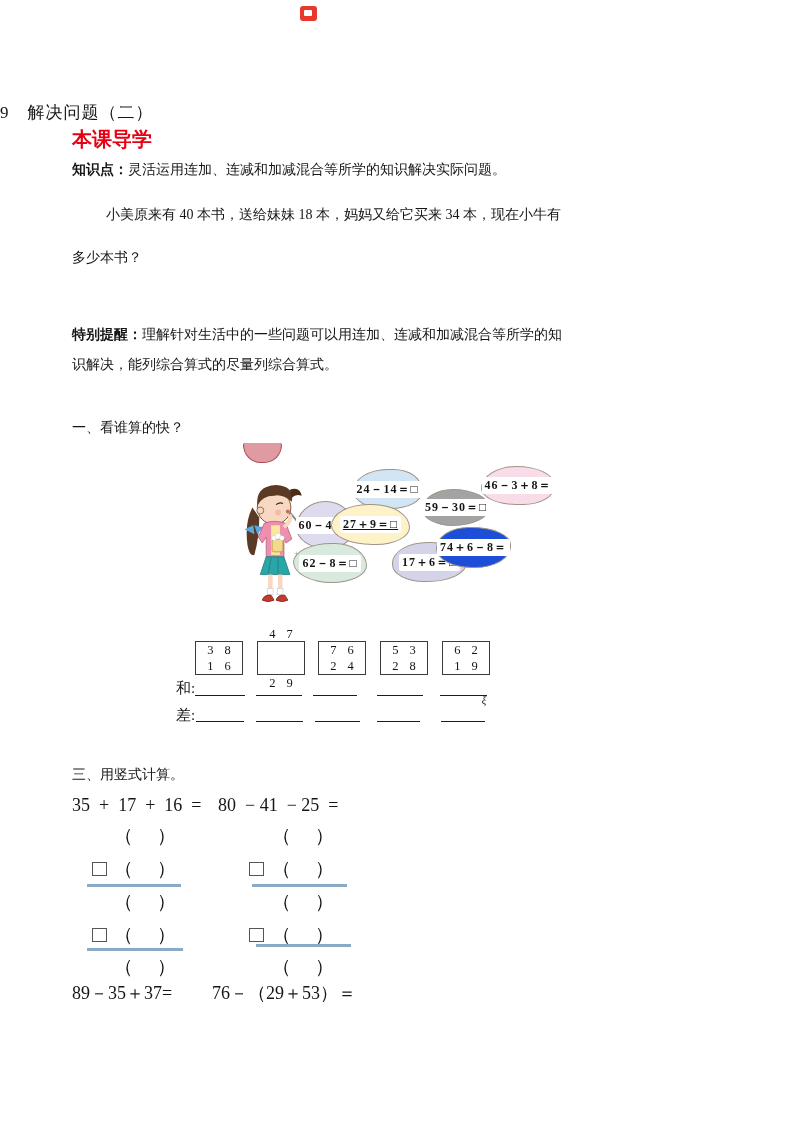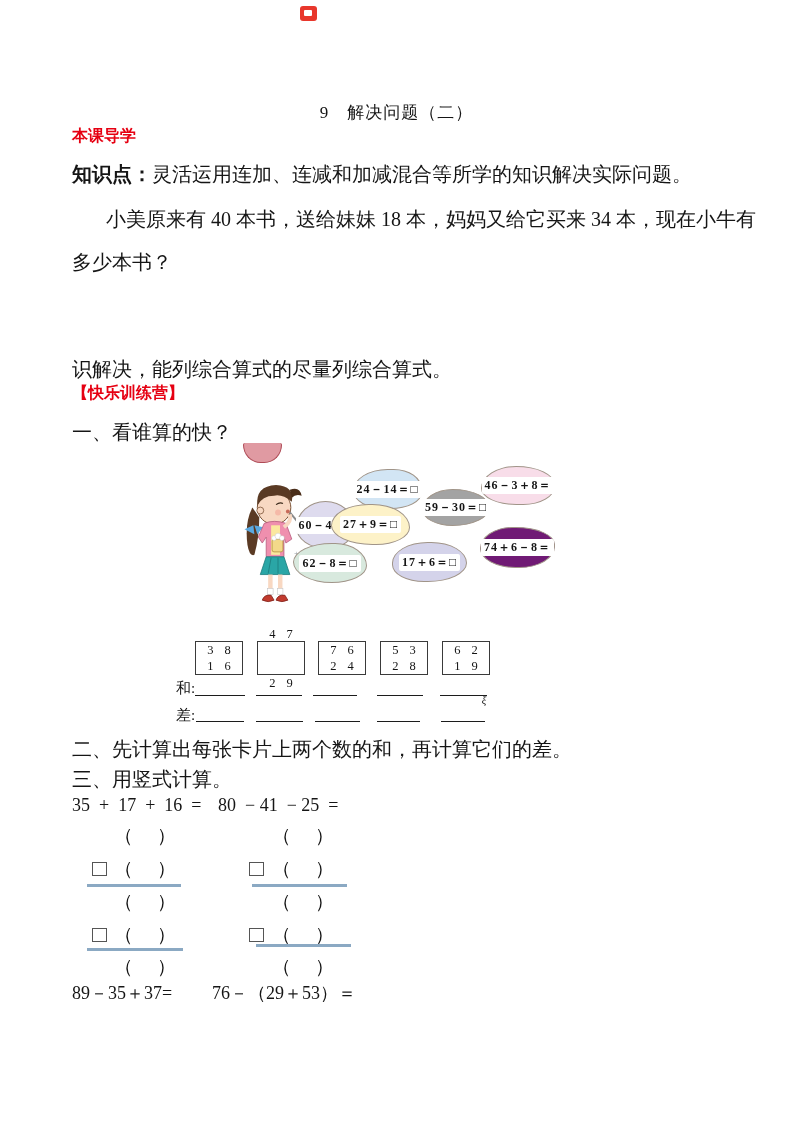--- a/index.html
+++ b/index.html
@@ -1,23 +1,23 @@
 <!DOCTYPE html>
 <html style="--accent: #e60012; --blueline: #8ba9c3;"><head>
 <meta charset="utf-8">
 <style>
   html,body{margin:0;padding:0;background:#ffffff;}
   #page{position:relative;width:793px;height:1122px;background:#ffffff;overflow:hidden;
         font-family:"Liberation Serif","DejaVu Serif",serif;color:#151515;}
   .abs{position:absolute;white-space:pre;}
-  .t17{font-size:20px;}
+  .t17{font-size:14px;}
   .t18{font-size:18px;}
   .bold{font-weight:bold;}
-  .red{color:var(--accent,#e60012);font-weight:bold;font-size:16px;}
-  .title{left:0;right:0;text-align:center;font-size:17px;letter-spacing:1px;}
+  .red{color:var(--accent,#e60012);font-weight:bold;font-size:20px;}
+  .title{left:0;right:0;font-size:17px;letter-spacing:1px;}
   .bubble{position:absolute;border:1px solid #a09488;display:flex;align-items:center;justify-content:center;}
   .bubble .expr{background:#ffffff;padding:0 3px;font-weight:bold;font-size:12px;letter-spacing:1px;
                 white-space:nowrap;border-radius:2px;}
   .card{position:absolute;width:48px;height:34px;border:1.5px solid #3a3a3a;display:flex;flex-direction:column;
         align-items:center;justify-content:center;font-size:12.5px;line-height:16px;letter-spacing:4px;
         padding-left:4px;box-sizing:border-box;}
   .blank{position:absolute;border-bottom:1.8px solid #1c1c1c;height:0;}
   .blue-line{position:absolute;height:3px;background:var(--blueline,#8ba9c3);}
   .sq{position:absolute;width:15px;height:14px;border:1.6px solid #555;background:#fff;box-sizing:border-box;}
   .paren-row{position:absolute;width:62px;display:flex;justify-content:space-between;font-size:19px;line-height:20px;}
@@ -37,23 +37,23 @@
   <div class="corner-icon"></div>
 
   <div class="abs title" style="top:101px">9　解决问题（二）</div>
   <div class="abs red" style="left:72px;top:126px">本课导学</div>
 
   <div class="abs t17" style="left:72px;top:161px"><span class="bold">知识点：</span><span>灵活运用连加、连减和加减混合等所学的知识解决实际问题。</span></div>
 
   <div class="abs t17" style="left:106px;top:206px">小美原来有 40 本书，送给妹妹 18 本，妈妈又给它买来 34 本，现在小牛有</div>
   <div class="abs t17" style="left:72px;top:249px">多少本书？</div>
 
+  <div class="abs t17" style="left:72px;top:326px"><span class="bold">特别提醒：</span><span>理解针对生活中的一些问题可以用连加、连减和加减混合等所学的知</span></div>
   <div class="abs t17" style="left:72px;top:356px">识解决，能列综合算式的尽量列综合算式。</div>
 
-  <div class="abs red" style="left:72px;top:383px">【快乐训练营】</div>
   <div class="abs t17" style="left:72px;top:419px">一、看谁算的快？</div>
 
   <div class="red-balloon"></div>
 
   <div class="abs" style="left:222px;top:460px;width:82px;height:133px">
     <svg width="82" height="133" viewBox="0 0 82 135">
       <path d="M14 30 Q6 45 9 68 Q11 80 16 78 Q21 60 21 40 Z" fill="#5a3a24"></path>
       <path d="M6 52 l9 -4 l1 9 z" fill="#5aa8e0"></path>
       <path d="M16 48 l9 2 l-6 7 z" fill="#5aa8e0"></path>
       <circle cx="36" cy="30" r="17" fill="#f8d8c2" stroke="#7a5236" stroke-width="1"></circle>
@@ -88,36 +88,36 @@
   <div class="spark" style="left:326px;top:518px">+</div>
   <div class="spark" style="left:294px;top:548px">+</div>
 
   <div id="bubble-layer">
       <div class="bubble" style="left: 296px; top: 501px; width: 57px; height: 46px; background: rgb(222, 219, 238); border-radius: 50% 50% 48% 52% / 55% 55% 45% 45%;">
         <span class="expr">60－40＝</span>
       </div>
       <div class="bubble" style="left: 353px; top: 469px; width: 67px; height: 38px; background: rgb(210, 229, 244); border-radius: 55% 45% 50% 50% / 60% 55% 45% 50%;">
         <span class="expr">24－14＝□</span>
       </div>
-      <div class="bubble" style="left: 331px; top: 504px; width: 77px; height: 39px; background: rgb(253, 242, 200); border-radius: 50% 50% 45% 55% / 55% 60% 45% 50%;">
+      <div class="bubble" style="left: 331px; top: 504px; width: 77px; height: 39px; background: rgb(253, 242, 200); border-radius: 50% 50% 45% 55% / 55% 60% 45% 50%; text-decoration: underline;">
         <span class="expr">27＋9＝□</span>
       </div>
       <div class="bubble" style="left: 422px; top: 489px; width: 66px; height: 35px; background: #a3a3a3; border-radius: 45% 55% 55% 45% / 55% 50% 50% 45%;">
         <span class="expr">59－30＝□</span>
       </div>
       <div class="bubble" style="left: 481px; top: 466px; width: 72px; height: 37px; background: rgb(248, 221, 233); border-radius: 50% 55% 45% 50% / 60% 50% 50% 45%;">
         <span class="expr">46－3＋8＝</span>
       </div>
       <div class="bubble" style="left: 293px; top: 543px; width: 72px; height: 38px; background: rgb(216, 233, 222); border-radius: 55% 45% 50% 55% / 50% 60% 45% 55%; text-align: center;">
         <span class="expr">62－8＝□</span>
       </div>
       <div class="bubble" style="left: 392px; top: 542px; width: 73px; height: 38px; background: rgb(212, 211, 234); border-radius: 50% 50% 55% 45% / 55% 55% 50% 45%;">
         <span class="expr">17＋6＝□</span>
       </div>
-      <div class="bubble" style="left: 480px; top: 527px; width: 73px; height: 39px; background: #701a75; border-radius: 45% 55% 50% 50% / 55% 45% 55% 50%;">
+      <div class="bubble" style="left: 436px; top: 527px; width: 73px; height: 39px; background: #1d4ed8; border-radius: 45% 55% 50% 50% / 55% 45% 55% 50%;">
         <span class="expr">74＋6－8＝</span>
       </div>
     </div>
 
   <div id="cards-layer">
       <div class="card" style="left: 195px; top: 641px;">
         <div>3 8</div>
         <div>1 6</div>
       </div>
       <div class="card" style="left: 257px; top: 641px; gap: 33px;">
@@ -144,21 +144,20 @@
       <div class="blank" style="left: 196px; top: 721px; width: 48px;"></div>
       <div class="blank" style="left: 256px; top: 721px; width: 47px;"></div>
       <div class="blank" style="left: 315px; top: 721px; width: 45px;"></div>
       <div class="blank" style="left: 377px; top: 721px; width: 43px;"></div>
       <div class="blank" style="left: 441px; top: 721px; width: 44px;"></div>
     </div>
   <div class="abs" style="left:176px;top:679px;font-size:15px">和:</div>
   <div class="abs" style="left:176px;top:706px;font-size:15px">差:</div>
   <div class="squiggle" style="left:482px;top:694px">ξ</div>
 
-  <div class="abs t17" style="left:72px;top:736px">二、先计算出每张卡片上两个数的和，再计算它们的差。</div>
   <div class="abs t17" style="left:72px;top:766px">三、用竖式计算。</div>
 
   <div class="abs t18" style="left:72px;top:795px">35  +  17  +  16  =</div>
   <div class="abs t18" style="left:218px;top:795px">80  − 41  − 25  =</div>
 
   <div id="calc-layer">
       <div class="paren-row" style="left: 114px; top: 826px;">
         <span>（</span>
         <span>）</span>
       </div>

